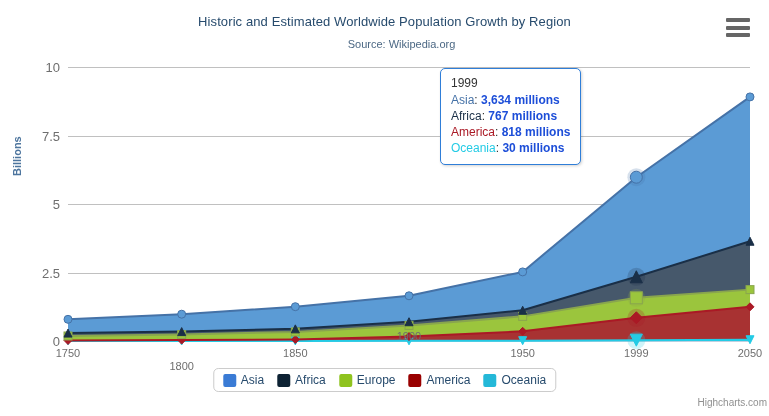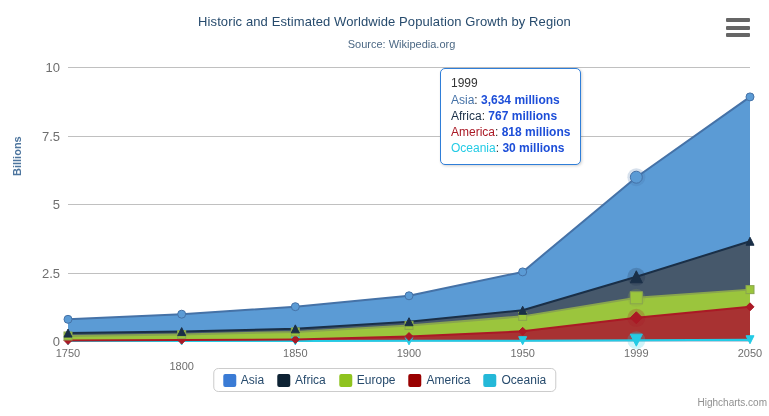--- a/index.html
+++ b/index.html
@@ -158,21 +158,21 @@
       <div class="ytick-label" style="left: 18px; width: 42px; top: 334px;">0</div>
       <div class="ytick-label" style="left: 18px; width: 42px; top: 265.5px;">2.5</div>
       <div class="ytick-label" style="left: 18px; width: 42px; top: 197px;">5</div>
       <div class="ytick-label" style="left: 18px; width: 42px; top: 128.5px;">7.5</div>
       <div class="ytick-label" style="left: 18px; width: 42px; top: 60px;">10</div>
     </div>
   <div id="xlabels">
       <div class="xtick-label" style="left: 38px; width: 60px; top: 347px;">1750</div>
       <div class="xtick-label" style="left: 151.667px; width: 60px; top: 360px;">1800</div>
       <div class="xtick-label" style="left: 265.333px; width: 60px; top: 347px;">1850</div>
-      <div class="xtick-label" style="left: 379px; width: 60px; top: 347px;">1900</div>
+      <div class="xtick-label" style="left: 379px; width: 60px; top: 330px;">1900</div>
       <div class="xtick-label" style="left: 492.667px; width: 60px; top: 347px;">1950</div>
       <div class="xtick-label" style="left: 606.333px; width: 60px; top: 347px;">1999</div>
       <div class="xtick-label" style="left: 720px; width: 60px; top: 347px;">2050</div>
     </div>
 
   <div class="legend-box" id="legend">
       <div class="legend-item">
         <span class="legend-swatch" style="background: rgb(58, 123, 213);"></span>
         <span class="legend-label">Asia</span>
       </div>

